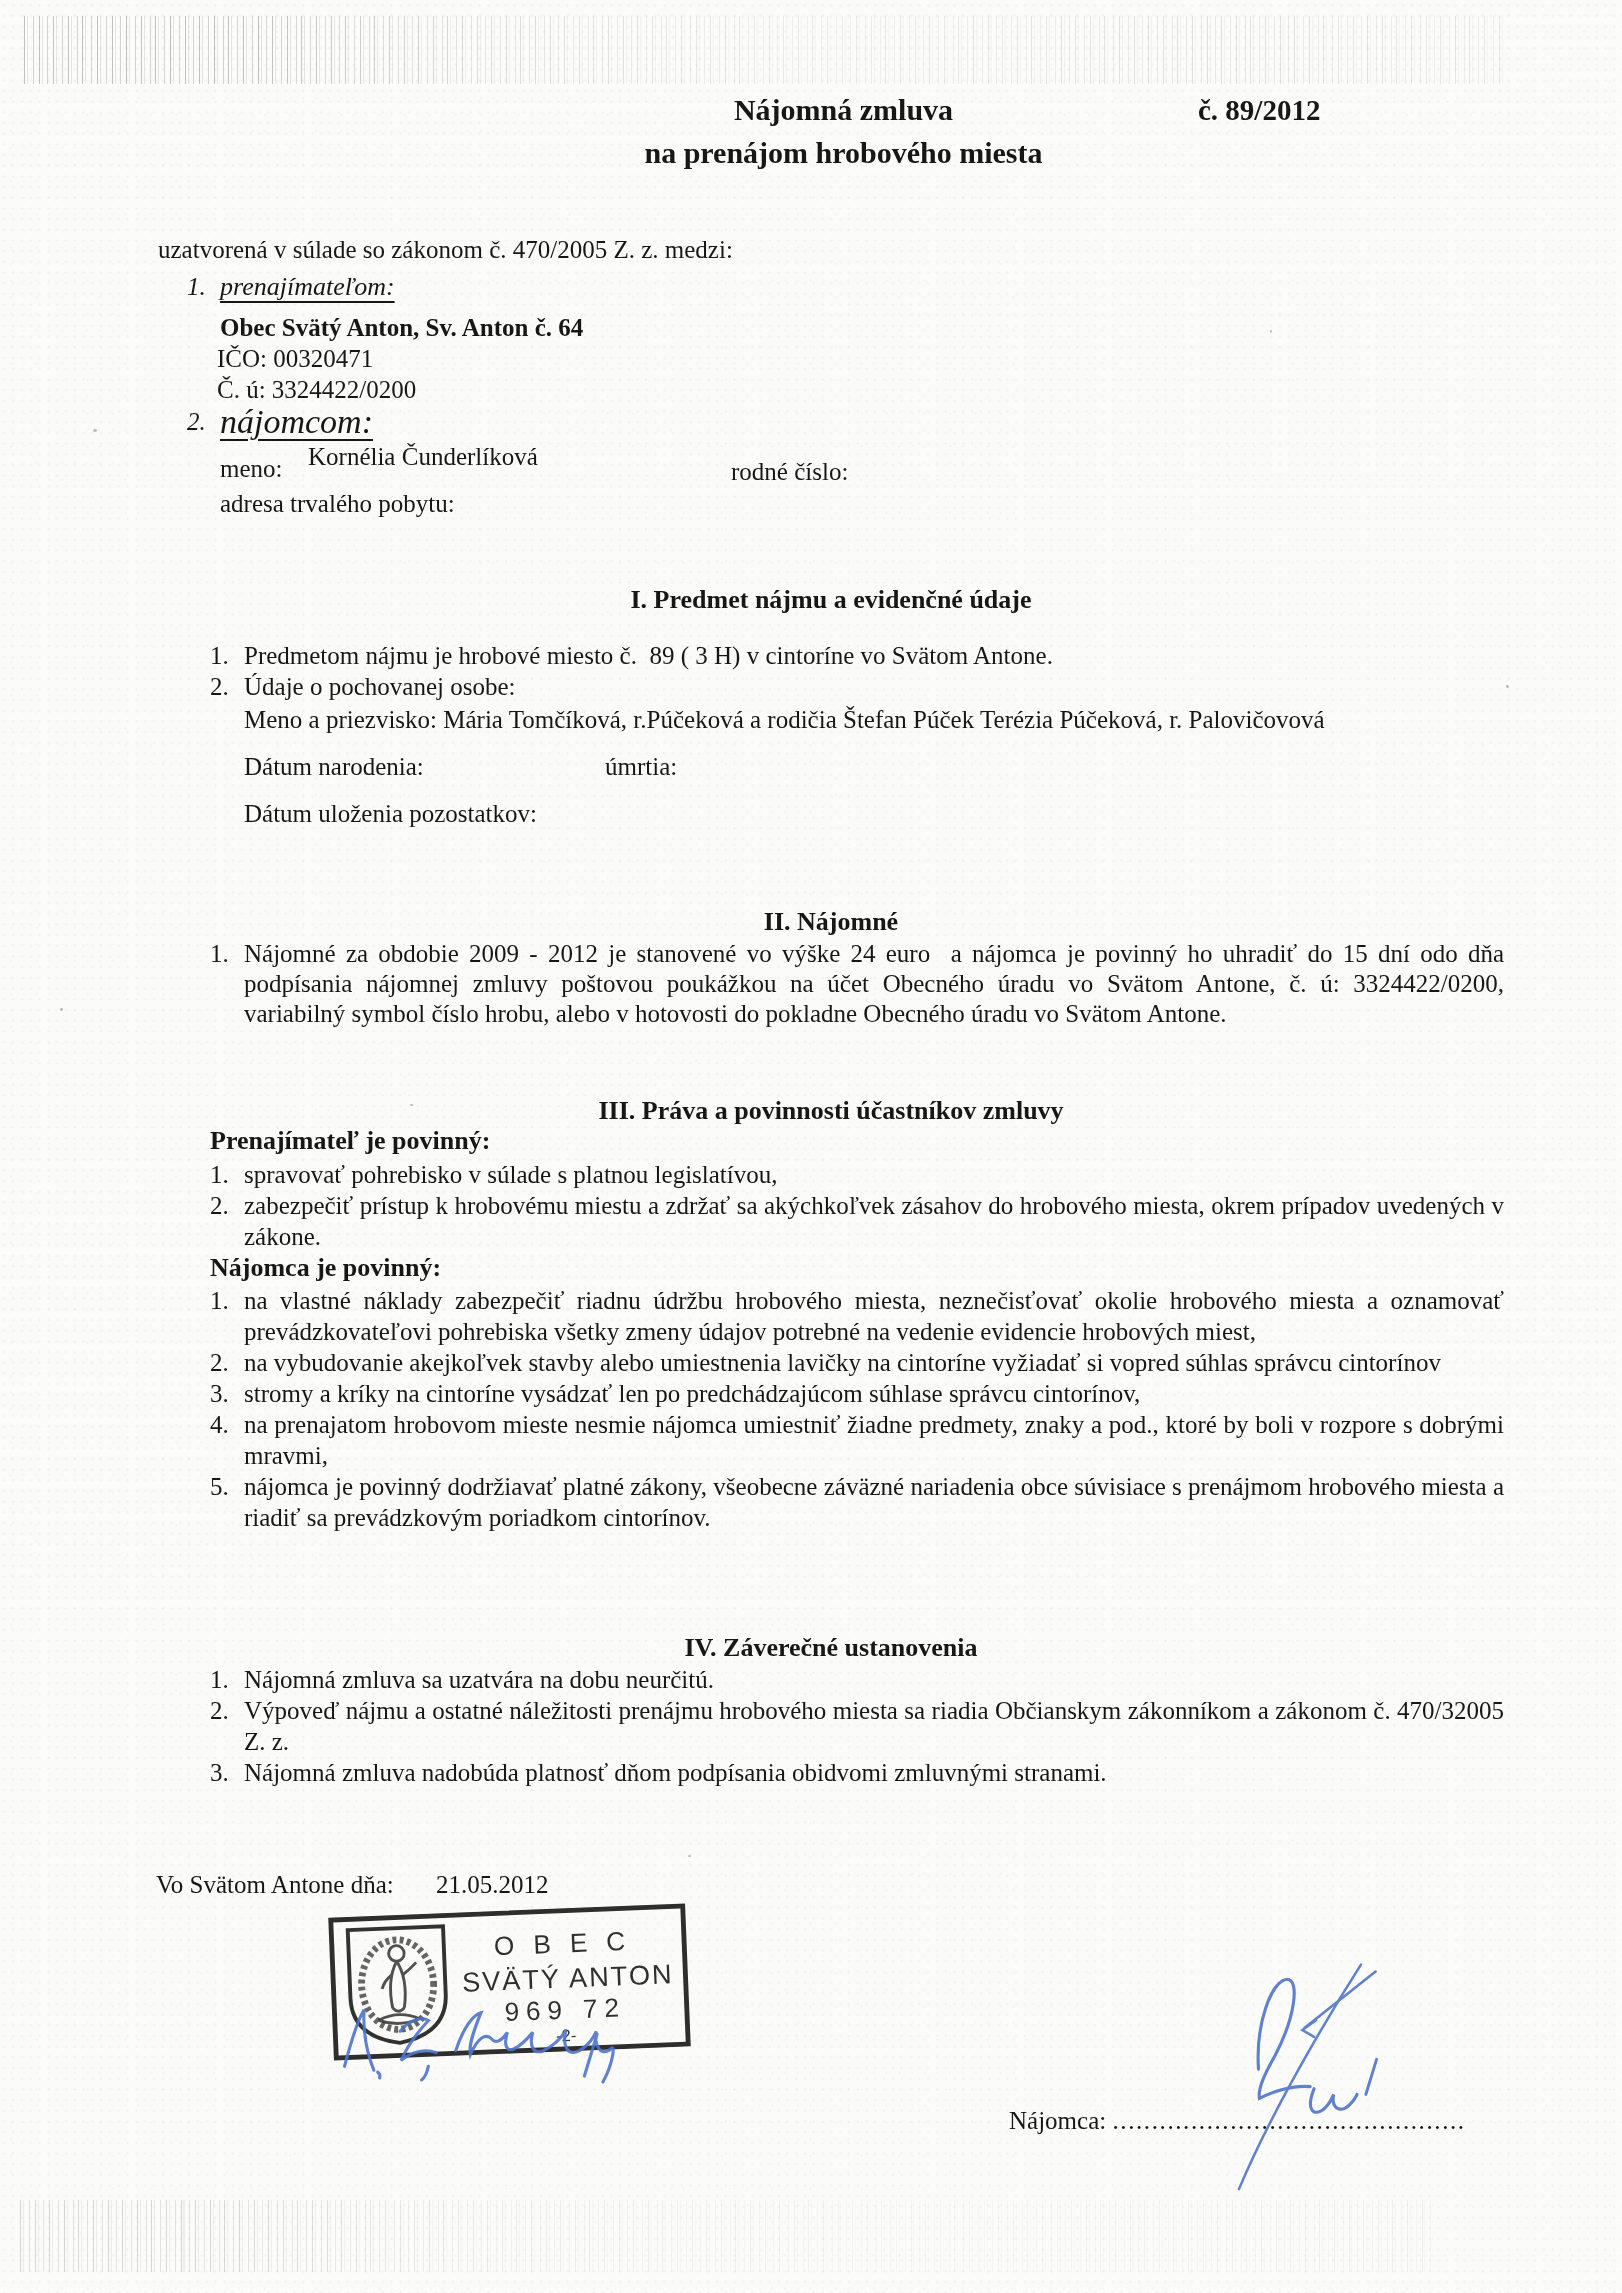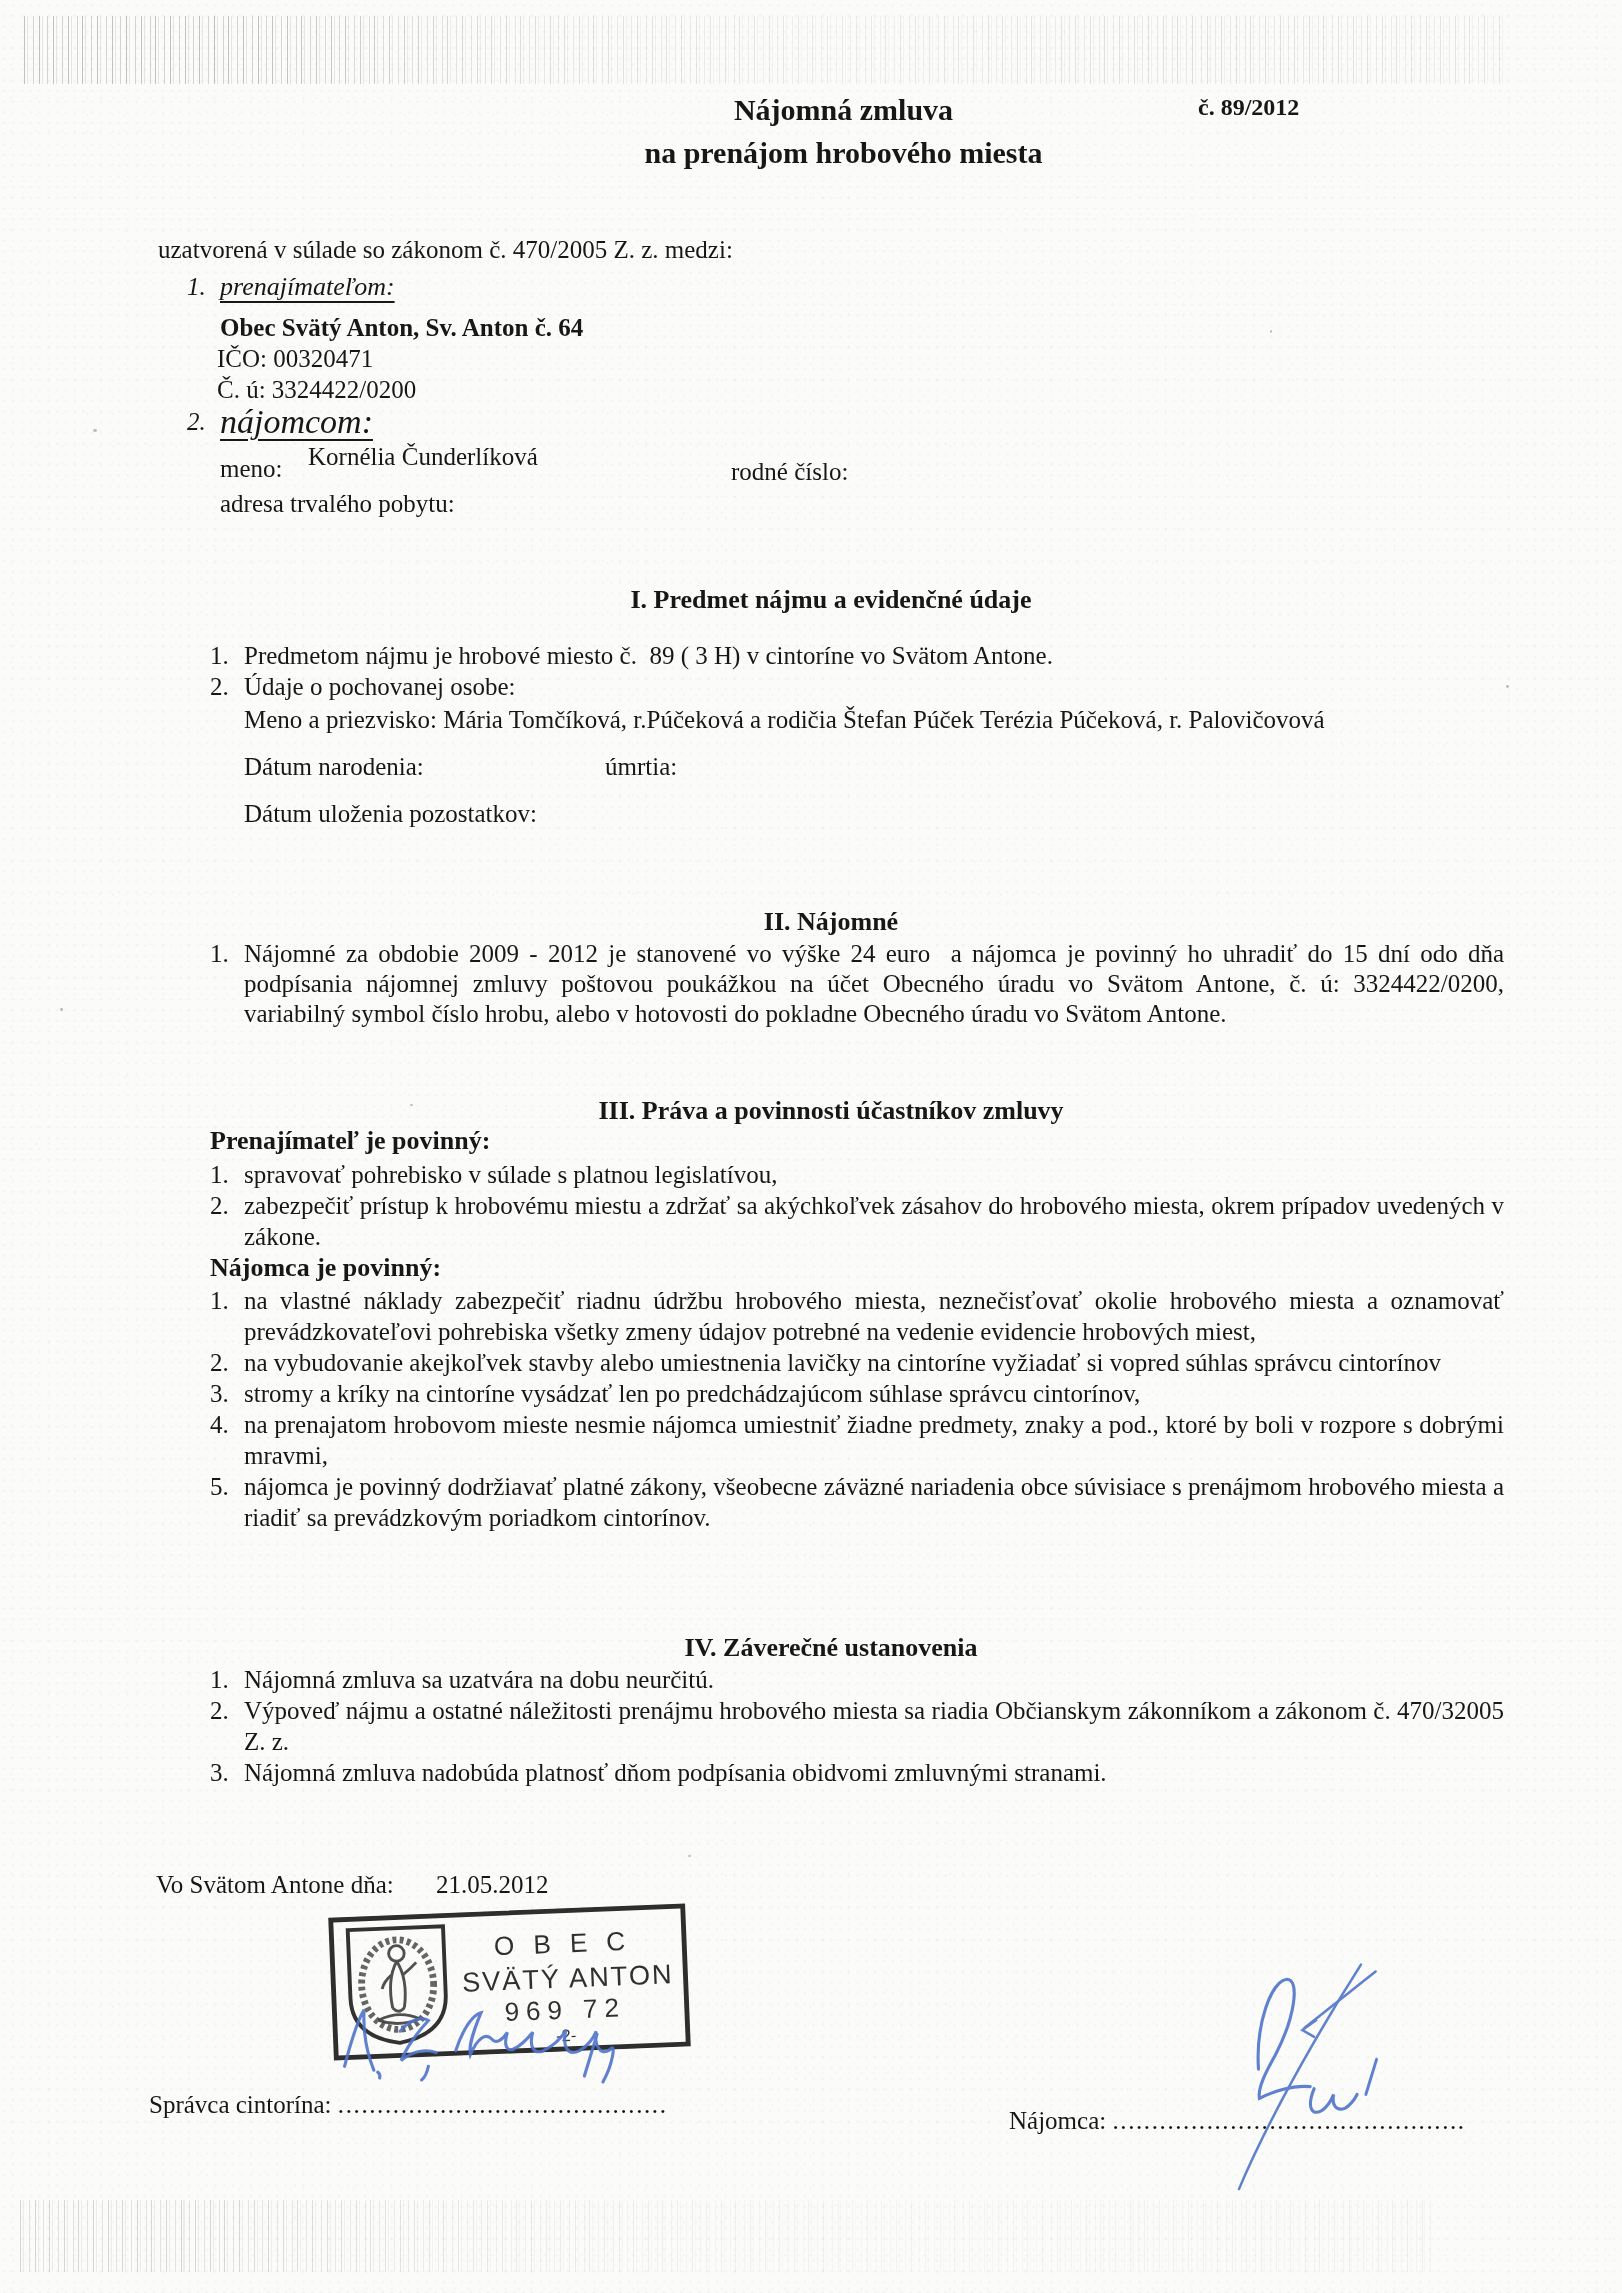--- a/index.html
+++ b/index.html
@@ -68,21 +68,21 @@
   <div class="abs band band-bottom"></div>
   <div class="speck" style="left:93px;top:429px;width:3.9px;height:2.9px;"></div>
   <div class="speck" style="left:1506px;top:685px;width:2.9px;height:2.9px;"></div>
   <div class="speck" style="left:410px;top:1104px;width:2.9px;height:2px;"></div>
   <div class="speck" style="left:1270px;top:330px;width:2px;height:2.9px;"></div>
   <div class="speck" style="left:60px;top:1008px;width:2.9px;height:2.9px;"></div>
   <div class="speck" style="left:688px;top:1855px;width:2.9px;height:2px;"></div>
 
   <div class="abs title" style="left:195px;top:90px;width:1297px;">Nájomná zmluva</div>
   <div class="abs title" style="left:195px;top:133px;width:1297px;">na prenájom hrobového miesta</div>
-  <div class="abs b" style="left:1198px;top:94px;font-size:24px;">č. 89/2012</div>
+  <div class="abs b" style="left:1198px;top:94px;font-size:29px;">č. 89/2012</div>
 
   <div class="abs t" style="left:158px;top:234px;">uzatvorená v súlade so zákonom č. 470/2005 Z. z. medzi:</div>
 
   <div class="abs t i" style="left:187px;top:271px;">1.</div>
   <div class="abs t i u" style="left:220px;top:271px;font-size:26px;">prenajímateľom:</div>
   <div class="abs t b" style="left:220px;top:312px;">Obec Svätý Anton, Sv. Anton č. 64</div>
   <div class="abs t" style="left:217px;top:343px;">IČO: 00320471</div>
   <div class="abs t" style="left:217px;top:374px;">Č. ú: 3324422/0200</div>
 
   <div class="abs t i" style="left:187px;top:406px;">2.</div>
@@ -194,24 +194,20 @@
       <path d="M18,78 C24,55 32,30 38,20 C37,40 40,62 48,82"></path>
       <path d="M52,84 q3,2 2,6"></path>
       <path d="M75,42 C85,30 98,27 104,31 C92,44 82,58 76,72 C88,62 102,60 112,64"></path>
       <path d="M104,78 Q102,88 97,92"></path>
       <path d="M132,62 C140,38 150,25 158,23 C151,40 145,56 147,66 C155,48 163,44 169,50 C173,56 181,50 185,43 C181,56 184,64 192,60 C200,56 207,48 211,43 C207,58 212,66 222,62 C234,56 241,48 245,41 C241,58 247,68 259,62 C268,57 274,48 276,42 C274,56 280,68 290,61"></path>
       <path d="M290,61 C297,52 293,76 283,94"></path>
       <path d="M277,45 L264,88"></path>
     </g>
   </svg>
 
-  <div class="abs t" style="left:149px;top:2089px;">
-    <span>Správca cintorína:</span>
-    <span class="dots">..........................................</span>
-  </div>
 
   <svg class="abs sig" style="left:1156px;top:1950px;z-index:5;" viewBox="0 0 250 250" width="244" height="244">
     <g fill="none" stroke="#4f74ca" stroke-linecap="round" opacity="0.9">
       <path stroke-width="2.6" d="M210,15 C180,62 120,162 85,245"></path>
       <path stroke-width="3.2" d="M105,122 C102,76 118,32 134,30 C148,30 142,70 122,108 C112,126 104,142 106,152 C118,146 140,138 158,140"></path>
       <path stroke-width="3.2" d="M162,142 C158,152 156,162 162,166 C170,168 178,158 182,148 C180,158 184,166 194,162 C200,158 204,152 206,148"></path>
       <path stroke-width="2.6" d="M225,22 L152,80 M164,72 L150,82 L162,89"></path>
       <path stroke-width="3" d="M226,112 L215,148"></path>
     </g>
   </svg>

